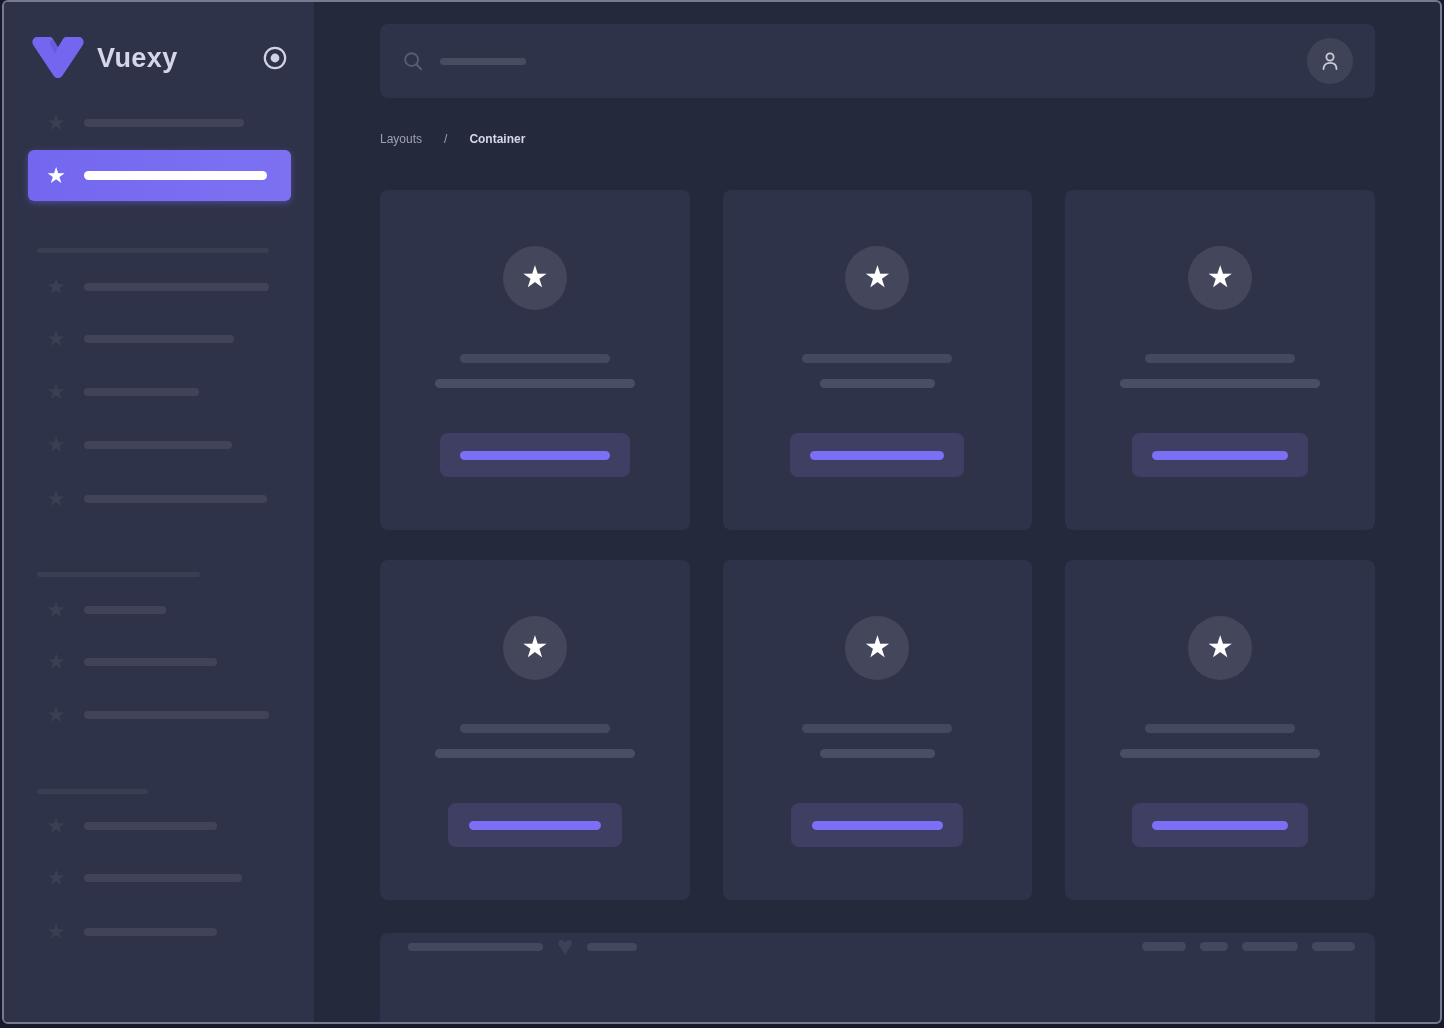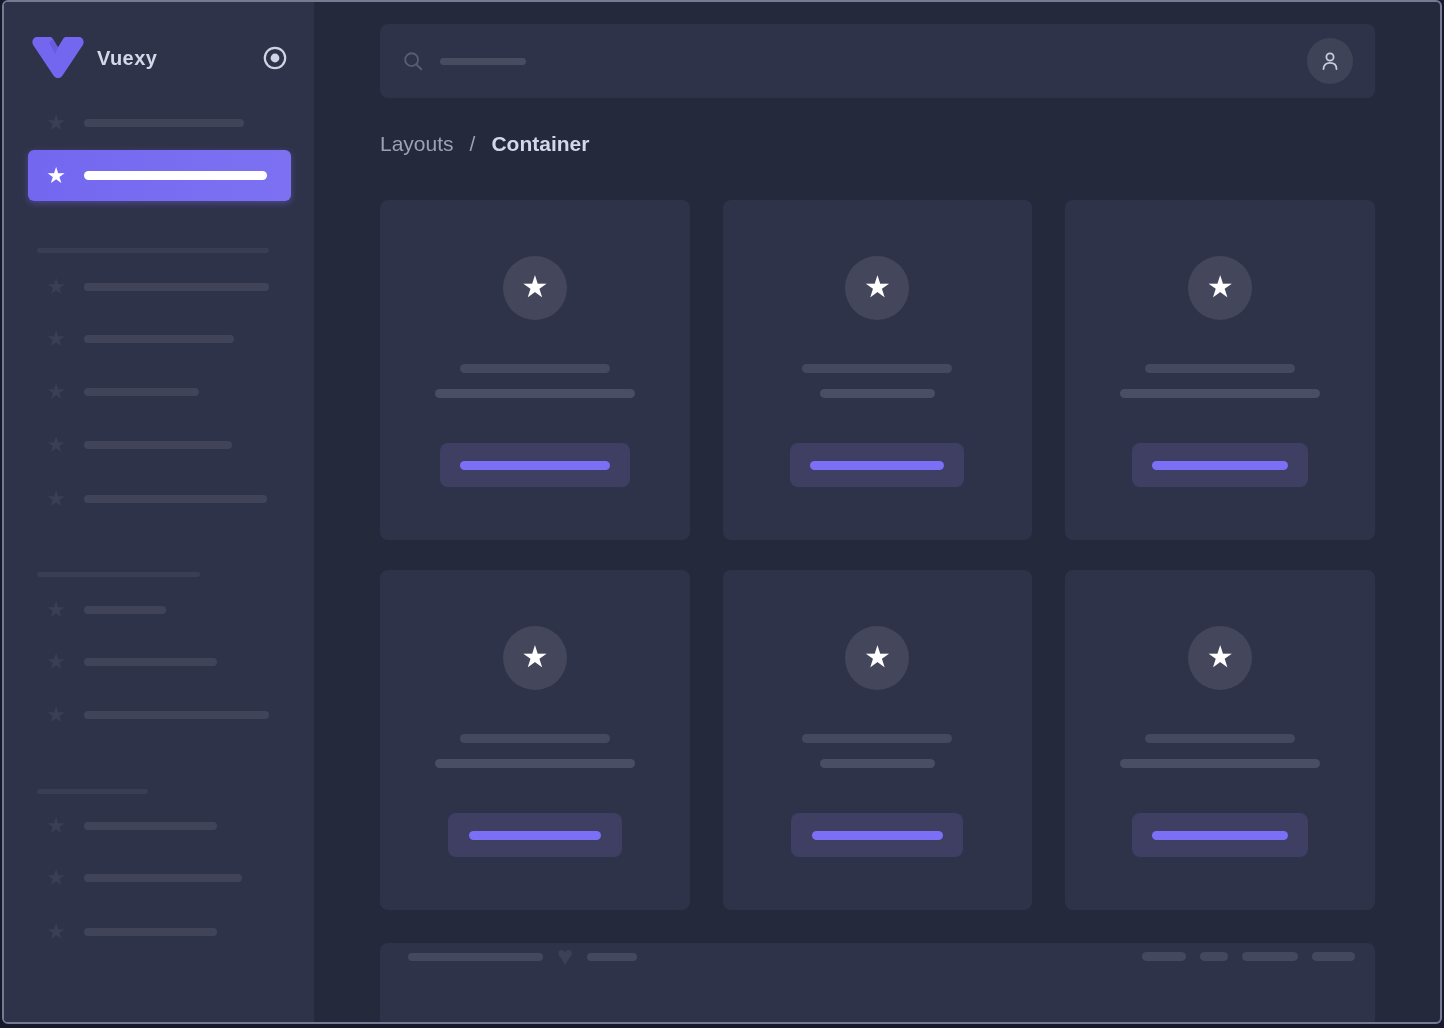--- a/index.html
+++ b/index.html
@@ -4,21 +4,21 @@
 <style>
   html,body { margin:0; padding:0; background:#16192a; font-family:"Liberation Sans", sans-serif; }
   * { box-sizing:border-box; }
 
   .page { position:relative; width:1440px; height:1024px; margin:0 auto;
           border:2px solid #767a93; border-radius:6px; overflow:hidden; background:#25293c; }
 
   
   .sidebar { position:absolute; left:0; top:0; bottom:0; width:310px; background:#2f3349; }
   .logo-row { position:absolute; top:30px; left:28px; right:26px; height:52px; display:flex; align-items:center; }
-  .brand-name { margin-left:13px; font-size:20px; font-weight:700; color:#d3d7e8; letter-spacing:.4px; }
+  .brand-name { margin-left:13px; font-size:27px; font-weight:700; color:#d3d7e8; letter-spacing:.4px; }
   .menu-toggle { margin-left:auto; width:26px; height:26px; cursor:pointer; }
 
   .snav { position:absolute; left:40px; height:24px; display:flex; align-items:center; }
   .star-g { width:24px; text-align:center; font-size:22px; line-height:24px; color:#3b3f54; }
   .sbar { margin-left:16px; height:8px; border-radius:4px; background:#414459; }
 
   .active-item { position:absolute; left:24px; top:148px; width:263px; height:51px; border-radius:6px;
                  background:linear-gradient(90deg,#7367f0,#7d71f2); display:flex; align-items:center; padding:0 16px;
                  box-shadow:0 2px 6px rgba(115,103,240,.45); }
   .active-item .star-g { color:#ffffff; }
@@ -29,21 +29,21 @@
   
   .main { position:absolute; left:310px; top:0; right:0; bottom:0; }
 
   .topbar { margin:22px 65px 0 66px; height:74px; border-radius:8px; background:#2f3349;
             display:flex; align-items:center; padding:0 22px; }
   .search-zone { display:flex; align-items:center; flex:1; height:100%; cursor:text; }
   .search-ph { margin-left:16px; height:7px; border-radius:3.5px; background:#484c61; }
   .avatar { margin-left:auto; width:46px; height:46px; border-radius:50%; background:#3f4358;
             display:flex; align-items:center; justify-content:center; cursor:pointer; }
 
-  .breadcrumb { margin:34px 65px 0 66px; font-size:21px; color:#9da1b5; display:flex; gap:16px; align-items:flex-start; }
+  .breadcrumb { margin:34px 65px 0 66px; font-size:12px; color:#9da1b5; display:flex; gap:22px; align-items:flex-start; }
   .breadcrumb .page-name { color:#d4d7e8; font-weight:700; }
 
   .grid { margin:44px 65px 0 66px; display:grid; grid-template-columns:repeat(3,1fr);
           column-gap:33px; row-gap:30px; }
   .card { height:340px; border-radius:8px; background:#2f3349; display:flex; flex-direction:column; align-items:center; }
   .circ { width:64px; height:64px; border-radius:50%; background:#44475b; margin-top:56px;
           display:flex; align-items:center; justify-content:center; }
   .circ .cstar { color:#ffffff; font-size:30px; line-height:1; transform:translateY(-1px); }
   .l1 { margin-top:44px; height:9px; border-radius:4.5px; background:#454960; }
   .l2 { margin-top:16px; height:9px; border-radius:4.5px; background:#4a4e65; }

